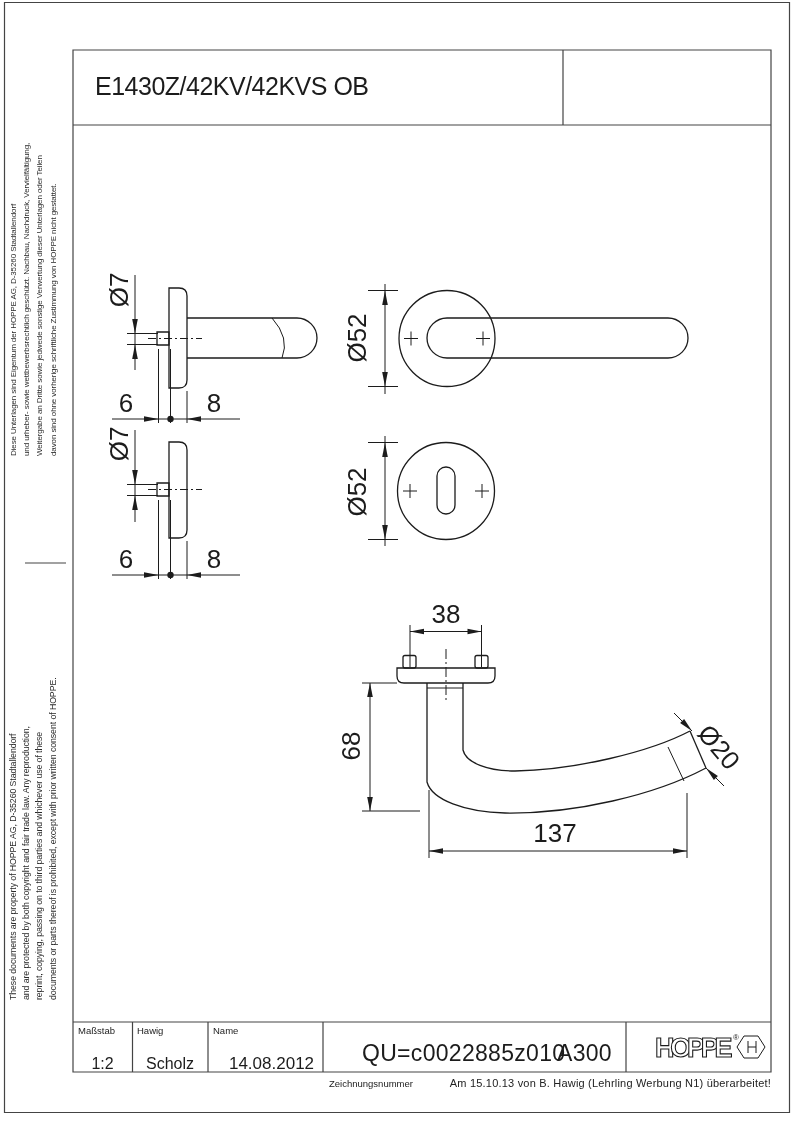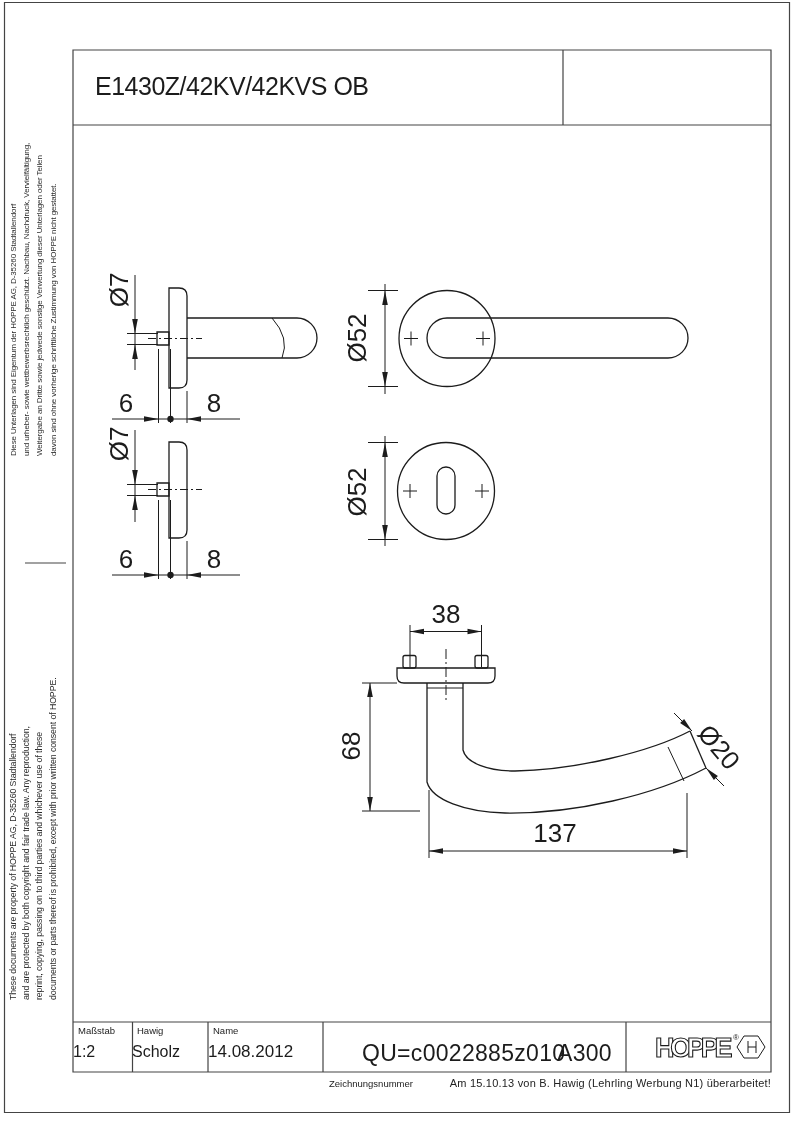--- a/index.html
+++ b/index.html
@@ -6,21 +6,21 @@
   body{width:794px;height:1123px;position:relative;overflow:hidden;
        font-family:"Liberation Sans",sans-serif;color:#1c1c1c;}
   .abs{position:absolute;}
   .sheet-title{left:95px;top:72px;font-size:25px;letter-spacing:-0.5px;white-space:nowrap;}
   .legal{transform:rotate(-90deg);transform-origin:0 0;color:#2a2a2a;white-space:nowrap;}
   .legal-de{left:7px;top:456px;font-size:8px;line-height:13.2px;letter-spacing:-0.1px;}
   .legal-en{left:7px;top:1000px;font-size:8.8px;line-height:13.2px;letter-spacing:-0.1px;}
   .tb-label{font-size:9.5px;color:#222;white-space:nowrap;}
   .tb-value{font-size:16px;white-space:nowrap;}
   .tb-value-big{font-size:23px;letter-spacing:0.3px;white-space:nowrap;}
-  .cell-center{}
+  .cell-center{text-align:center;margin-top:12px;}
   .note{right:23px;top:1077px;font-size:11px;letter-spacing:0.2px;white-space:nowrap;color:#222;}
   svg{position:absolute;left:0;top:0;}
   svg *{vector-effect:non-scaling-stroke;}
   .ln{stroke:#1c1c1c;stroke-width:1.3;fill:none;}
   .thin{stroke:#1c1c1c;stroke-width:1;fill:none;}
   .frame{stroke:#444;stroke-width:1.2;fill:none;}
   .arrow{fill:#1c1c1c;stroke:none;}
   .dot{fill:#1c1c1c;stroke:none;}
   .dim{font-family:"Liberation Sans",sans-serif;font-size:26px;fill:#1c1c1c;}
   .logo-text{font-family:"Liberation Sans",sans-serif;font-weight:bold;font-size:27px;

